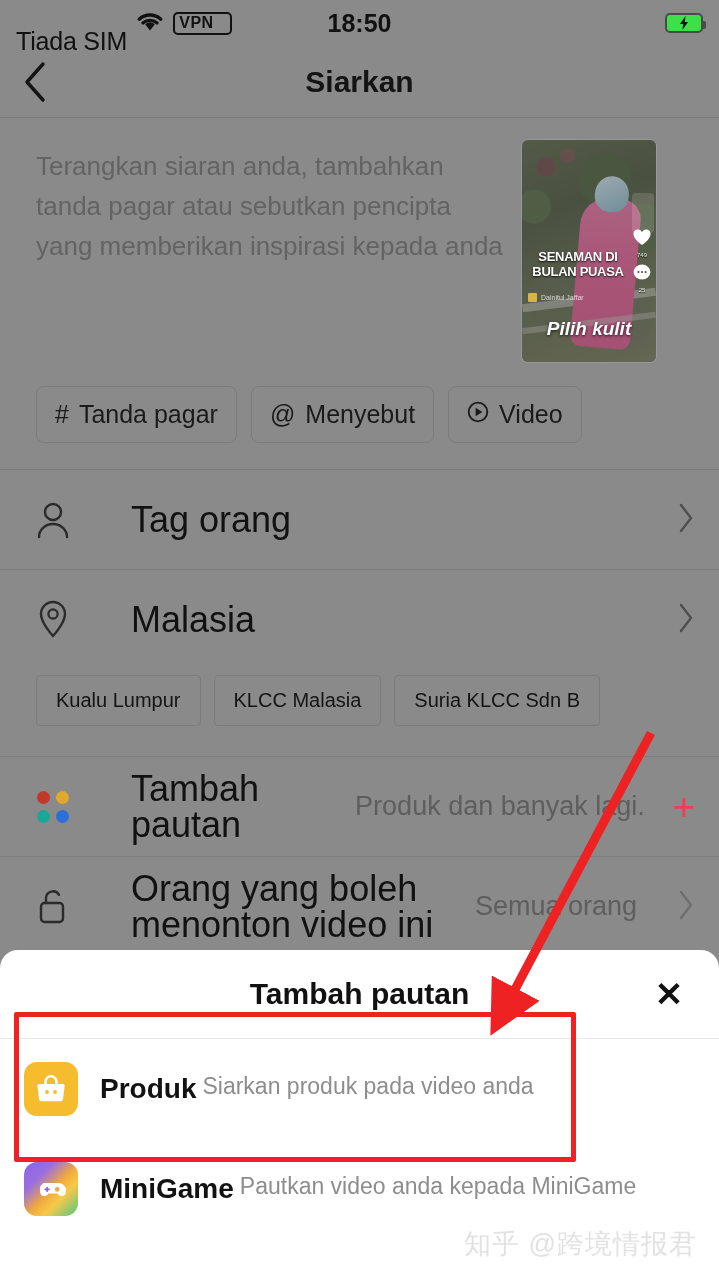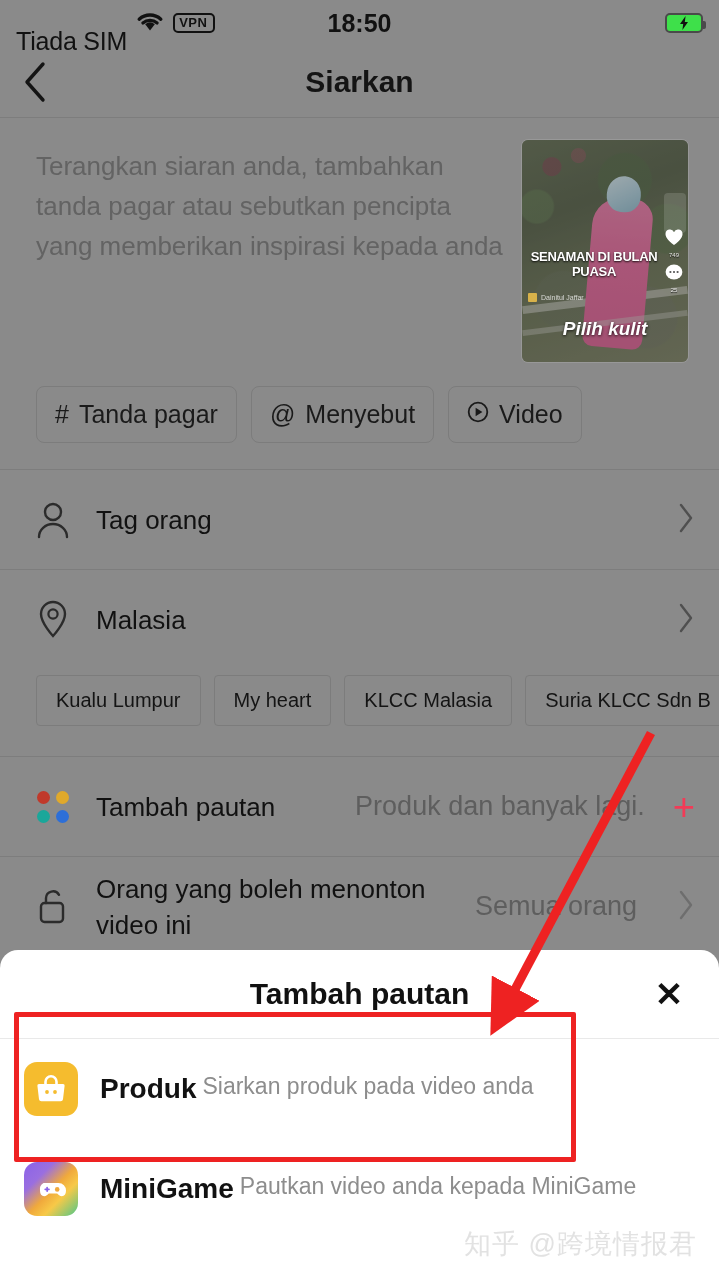--- a/index.html
+++ b/index.html
@@ -29,23 +29,23 @@
     display: flex; align-items: center;
     padding: 0 16px;
     color: #111;
   }
   .status-left { display: flex; align-items: center; gap: 9px; }
   .carrier { font-size: 25px; letter-spacing: -0.2px; color:#111;margin-top:37px; }
   .wifi-icon { display: block; }
   .vpn-badge {
     border: 2px solid #111;
     border-radius: 5px;
-    font-size: 13px;
+    font-size: 16px;
     font-weight: bold;
-    padding: 1px 6px 2px 4px;
+    padding: 1px 16px 2px 4px;
     line-height: 1;
     letter-spacing: 0.5px;
   }
   .status-time {
     position: absolute; left: 0; right: 0;
     text-align: center;
     font-size: 25px; font-weight: 600; color: #111;
     pointer-events: none;
   }
   .status-right {
@@ -94,21 +94,21 @@
   .caption-placeholder {
     flex: 1;
     font-size: 26px;
     line-height: 40px;
     color: #636363;
     padding-top: 6px;
     max-width: 470px;
   }
   .thumb {
     position: relative;
-    width: 166px; height: 222px;
+    width: 134px; height: 222px;
     border-radius: 6px;
     overflow: hidden;
     flex: 0 0 auto;
     background: linear-gradient(160deg,#4d5a3a 0%,#3e4a2e 30%,#56603d 60%,#6a6f4e 100%);
     box-shadow: 0 0 0 1px rgba(255,255,255,0.12);
   }
   .thumb-foliage {
     position: absolute; inset: 0;
     background:
       radial-gradient(circle at 18% 12%, rgba(120,40,60,0.55) 0 9px, transparent 10px),
@@ -208,21 +208,21 @@
   .divider { height: 1px; background: #7d7d7d; }
 
   
   .opt-row {
     display: flex; align-items: center;
     padding: 0 24px 0 36px;
     min-height: 99px;
     gap: 26px;
   }
   .opt-icon { flex: 0 0 34px; display: flex; align-items: center; justify-content: center; }
-  .opt-label { font-size: 26px; color: #111; flex: 1; line-height: 36px; }
+  .opt-label { font-size: 36px; color: #111; flex: 1; line-height: 36px; margin-left: 35px; }
   .opt-value { font-size: 27px; color: #5e5e5e; white-space: nowrap; }
   .chev { flex: 0 0 auto; margin-left: 14px; }
 
   
   .loc-row {
     display: flex; gap: 13px;
     padding: 6px 0 30px 36px;
     white-space: nowrap;
     overflow: hidden;
   }
@@ -438,21 +438,20 @@
       <span class="opt-label">Malasia</span>
       <span class="chev">
         <svg width="18" height="32" viewBox="0 0 18 32">
           <path d="M4 3 L14 16 L4 29" stroke="#4f4f4f" stroke-width="2.4" fill="none" stroke-linecap="round" stroke-linejoin="round"></path>
         </svg>
       </span>
     </div>
 
     <div class="loc-row">
       <div class="loc-chip">Kualu Lumpur</div>
-      <div class="loc-chip">My heart</div>
       <div class="loc-chip">KLCC Malasia</div>
       <div class="loc-chip">Suria KLCC Sdn B</div>
     </div>
 
     <div class="divider"></div>
 
     <div class="opt-row">
       <span class="opt-icon">
         <span class="dots-icon">
           <i style="background:#c0392b"></i>

